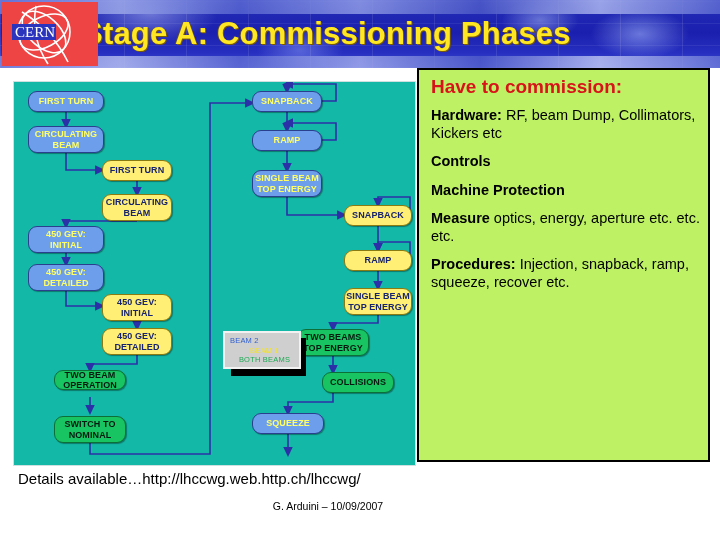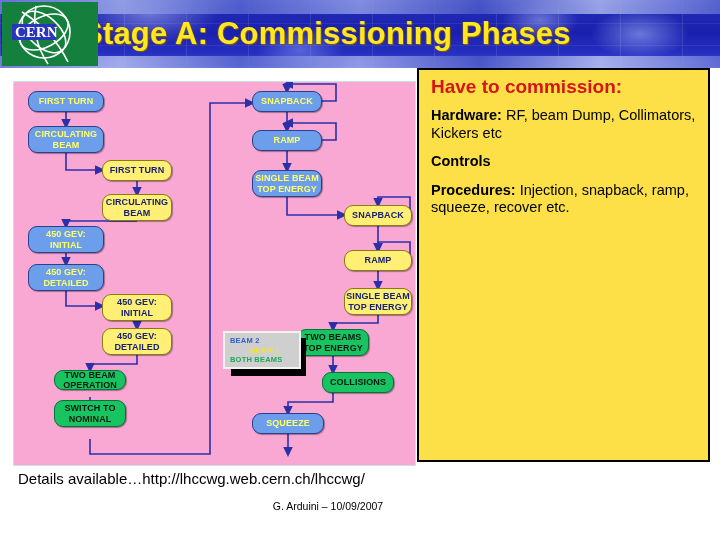--- a/index.html
+++ b/index.html
@@ -23,50 +23,50 @@
      opacity:.85;}
   #banner-botstrip{position:absolute;left:0;bottom:0;width:720px;height:12px;
      background:linear-gradient(90deg,#7d88dd,#b9c2f0,#5e6bd2,#a3adeb,#4e5bc9,#c2caf4,#6875d6);
      opacity:.8;}
   #banner-title{position:absolute;left:82px;top:16px;width:600px;
      font-size:31px;font-weight:bold;color:#ffe823;letter-spacing:.2px;
      text-shadow:1px 1px 0 #7a5a00,-1px 0 0 rgba(120,90,0,.6);white-space:nowrap;}
 
   
   #cern-logo{position:absolute;left:2px;top:2px;width:96px;height:64px;
-     background:#15803d;overflow:hidden;font-weight:bold;}
+     background:#ef4444;overflow:hidden;}
   #cern-logo svg{position:absolute;left:0;top:0;}
 
   
   #flowchart{position:absolute;left:13px;top:81px;width:403px;height:385px;
-     background:#f9a8d4;border:1px solid #cfe0e0;box-sizing:border-box;}
+     background:#14b8a6;border:1px solid #cfe0e0;box-sizing:border-box;}
   #flow-svg{position:absolute;left:0;top:0;}
 
   .node{position:absolute;box-sizing:border-box;border-radius:9px;
      display:flex;align-items:center;justify-content:center;text-align:center;
      font-size:9px;font-weight:bold;line-height:10.5px;letter-spacing:.1px;}
   .node.blue {background:#6d9eeb;border:1px solid #2b3f8f;color:#ffff66;
      box-shadow:1px 1px 1px rgba(0,0,0,.35);}
   .node.yellow{background:#ffef74;border:1px solid #8a7a12;color:#17236e;
      box-shadow:1px 1px 1px rgba(0,0,0,.35);}
   .node.green{background:#18c462;border:1px solid #0c6f38;color:#071a10;
      box-shadow:1px 1px 1px rgba(0,0,0,.35);}
 
   
   #legend-shadow{position:absolute;left:217px;top:256px;width:75px;height:38px;background:#000;}
   #legend{position:absolute;left:209px;top:249px;width:78px;height:38px;
      background:#cfcfcf;border:2px solid #f2f2f2;box-sizing:border-box;
-     padding:3px 0 0 5px;font-size:7.5px;font-weight:bold;line-height:9.5px;letter-spacing:.2px;}
+     padding:3px 0 0 5px;font-size:7.5px;font-weight:normal;line-height:9.5px;letter-spacing:.2px;}
   #legend .l1{color:#2f5fd0;}
   #legend .l2{color:#f2e23a;padding-left:20px;}
-  #legend .l3{color:#1fa855;}
+  #legend .l3{color:#1fa855;text-align:center;}
 
   
   #panel{position:absolute;left:417px;top:68px;width:293px;height:394px;
-     background:#fde047;border:2px solid #000;box-sizing:border-box;padding:6px 8px 0 12px;}
+     background:#bef264;border:2px solid #000;box-sizing:border-box;padding:6px 8px 0 12px;}
   #panel-title{color:#d8141b;font-size:19px;font-weight:bold;line-height:22px;margin-bottom:9px;}
   .p-item{font-size:14.5px;line-height:17.5px;color:#000;margin-bottom:11px;}
   .p-item b{font-weight:bold;}
 
   
   #details{position:absolute;left:18px;top:470px;font-size:15px;color:#000;white-space:nowrap;}
   #credit{position:absolute;left:0;top:500px;width:656px;text-align:center;font-size:10.5px;color:#000;}
 </style>
 </head>
 <body>
@@ -138,21 +138,21 @@
   <div id="nodes-host">
       <div class="node blue" style="left: 14px; top: 9px; width: 76px; height: 21px;">FIRST TURN</div>
       <div class="node blue" style="left: 14px; top: 44px; width: 76px; height: 27px;">CIRCULATING BEAM</div>
       <div class="node yellow" style="left: 88px; top: 78px; width: 70px; height: 21px;">FIRST TURN</div>
       <div class="node yellow" style="left: 88px; top: 112px; width: 70px; height: 27px;">CIRCULATING BEAM</div>
       <div class="node blue" style="left: 14px; top: 144px; width: 76px; height: 27px;">450 GEV: INITIAL</div>
       <div class="node blue" style="left: 14px; top: 182px; width: 76px; height: 27px;">450 GEV: DETAILED</div>
       <div class="node yellow" style="left: 88px; top: 212px; width: 70px; height: 27px;">450 GEV: INITIAL</div>
       <div class="node yellow" style="left: 88px; top: 246px; width: 70px; height: 27px;">450 GEV: DETAILED</div>
       <div class="node green" style="left: 40px; top: 288px; width: 72px; height: 20px;">TWO BEAM OPERATION</div>
-      <div class="node green" style="left: 40px; top: 318px; width: 72px; height: 27px;">SWITCH TO NOMINAL</div>
+      <div class="node green" style="left: 40px; top: 334px; width: 72px; height: 27px;">SWITCH TO NOMINAL</div>
       <div class="node blue" style="left: 238px; top: 9px; width: 70px; height: 21px;">SNAPBACK</div>
       <div class="node blue" style="left: 238px; top: 48px; width: 70px; height: 21px;">RAMP</div>
       <div class="node blue" style="left: 238px; top: 88px; width: 70px; height: 27px;">SINGLE BEAM TOP ENERGY</div>
       <div class="node yellow" style="left: 330px; top: 123px; width: 68px; height: 21px;">SNAPBACK</div>
       <div class="node yellow" style="left: 330px; top: 168px; width: 68px; height: 21px;">RAMP</div>
       <div class="node yellow" style="left: 330px; top: 206px; width: 68px; height: 27px;">SINGLE BEAM TOP ENERGY</div>
       <div class="node green" style="left: 283px; top: 247px; width: 72px; height: 27px;">TWO BEAMS TOP ENERGY</div>
       <div class="node green" style="left: 283px; top: 290px; width: 72px; height: 21px; margin-left: 25px;">COLLISIONS</div>
       <div class="node blue" style="left: 238px; top: 331px; width: 72px; height: 21px;">SQUEEZE</div>
     </div>
@@ -163,18 +163,20 @@
     <div class="l2">BEAM 1</div>
     <div class="l3">BOTH BEAMS</div>
   </div>
 </div>
 
 <div id="panel">
   <div id="panel-title">Have to commission:</div>
   <div id="panel-items">
       <div class="p-item"><b>Hardware:</b><span> RF, beam Dump, Collimators, Kickers etc</span></div>
       <div class="p-item"><b>Controls</b><span></span></div>
+      <div class="p-item"><b>Machine Protection</b><span></span></div>
+      <div class="p-item"><b>Measure</b><span> optics, energy, aperture etc. etc. etc.</span></div>
       <div class="p-item"><b>Procedures:</b><span> Injection, snapback, ramp, squeeze, recover etc.</span></div>
     </div>
 </div>
 
-<div id="details">Details available…http://lhccwg.web.cern.ch/lhccwg/</div>
+<div id="details">Details available…http://lhccwg.web.http.ch/lhccwg/</div>
 <div id="credit">G. Arduini – 10/09/2007</div>
 
 </body></html>

